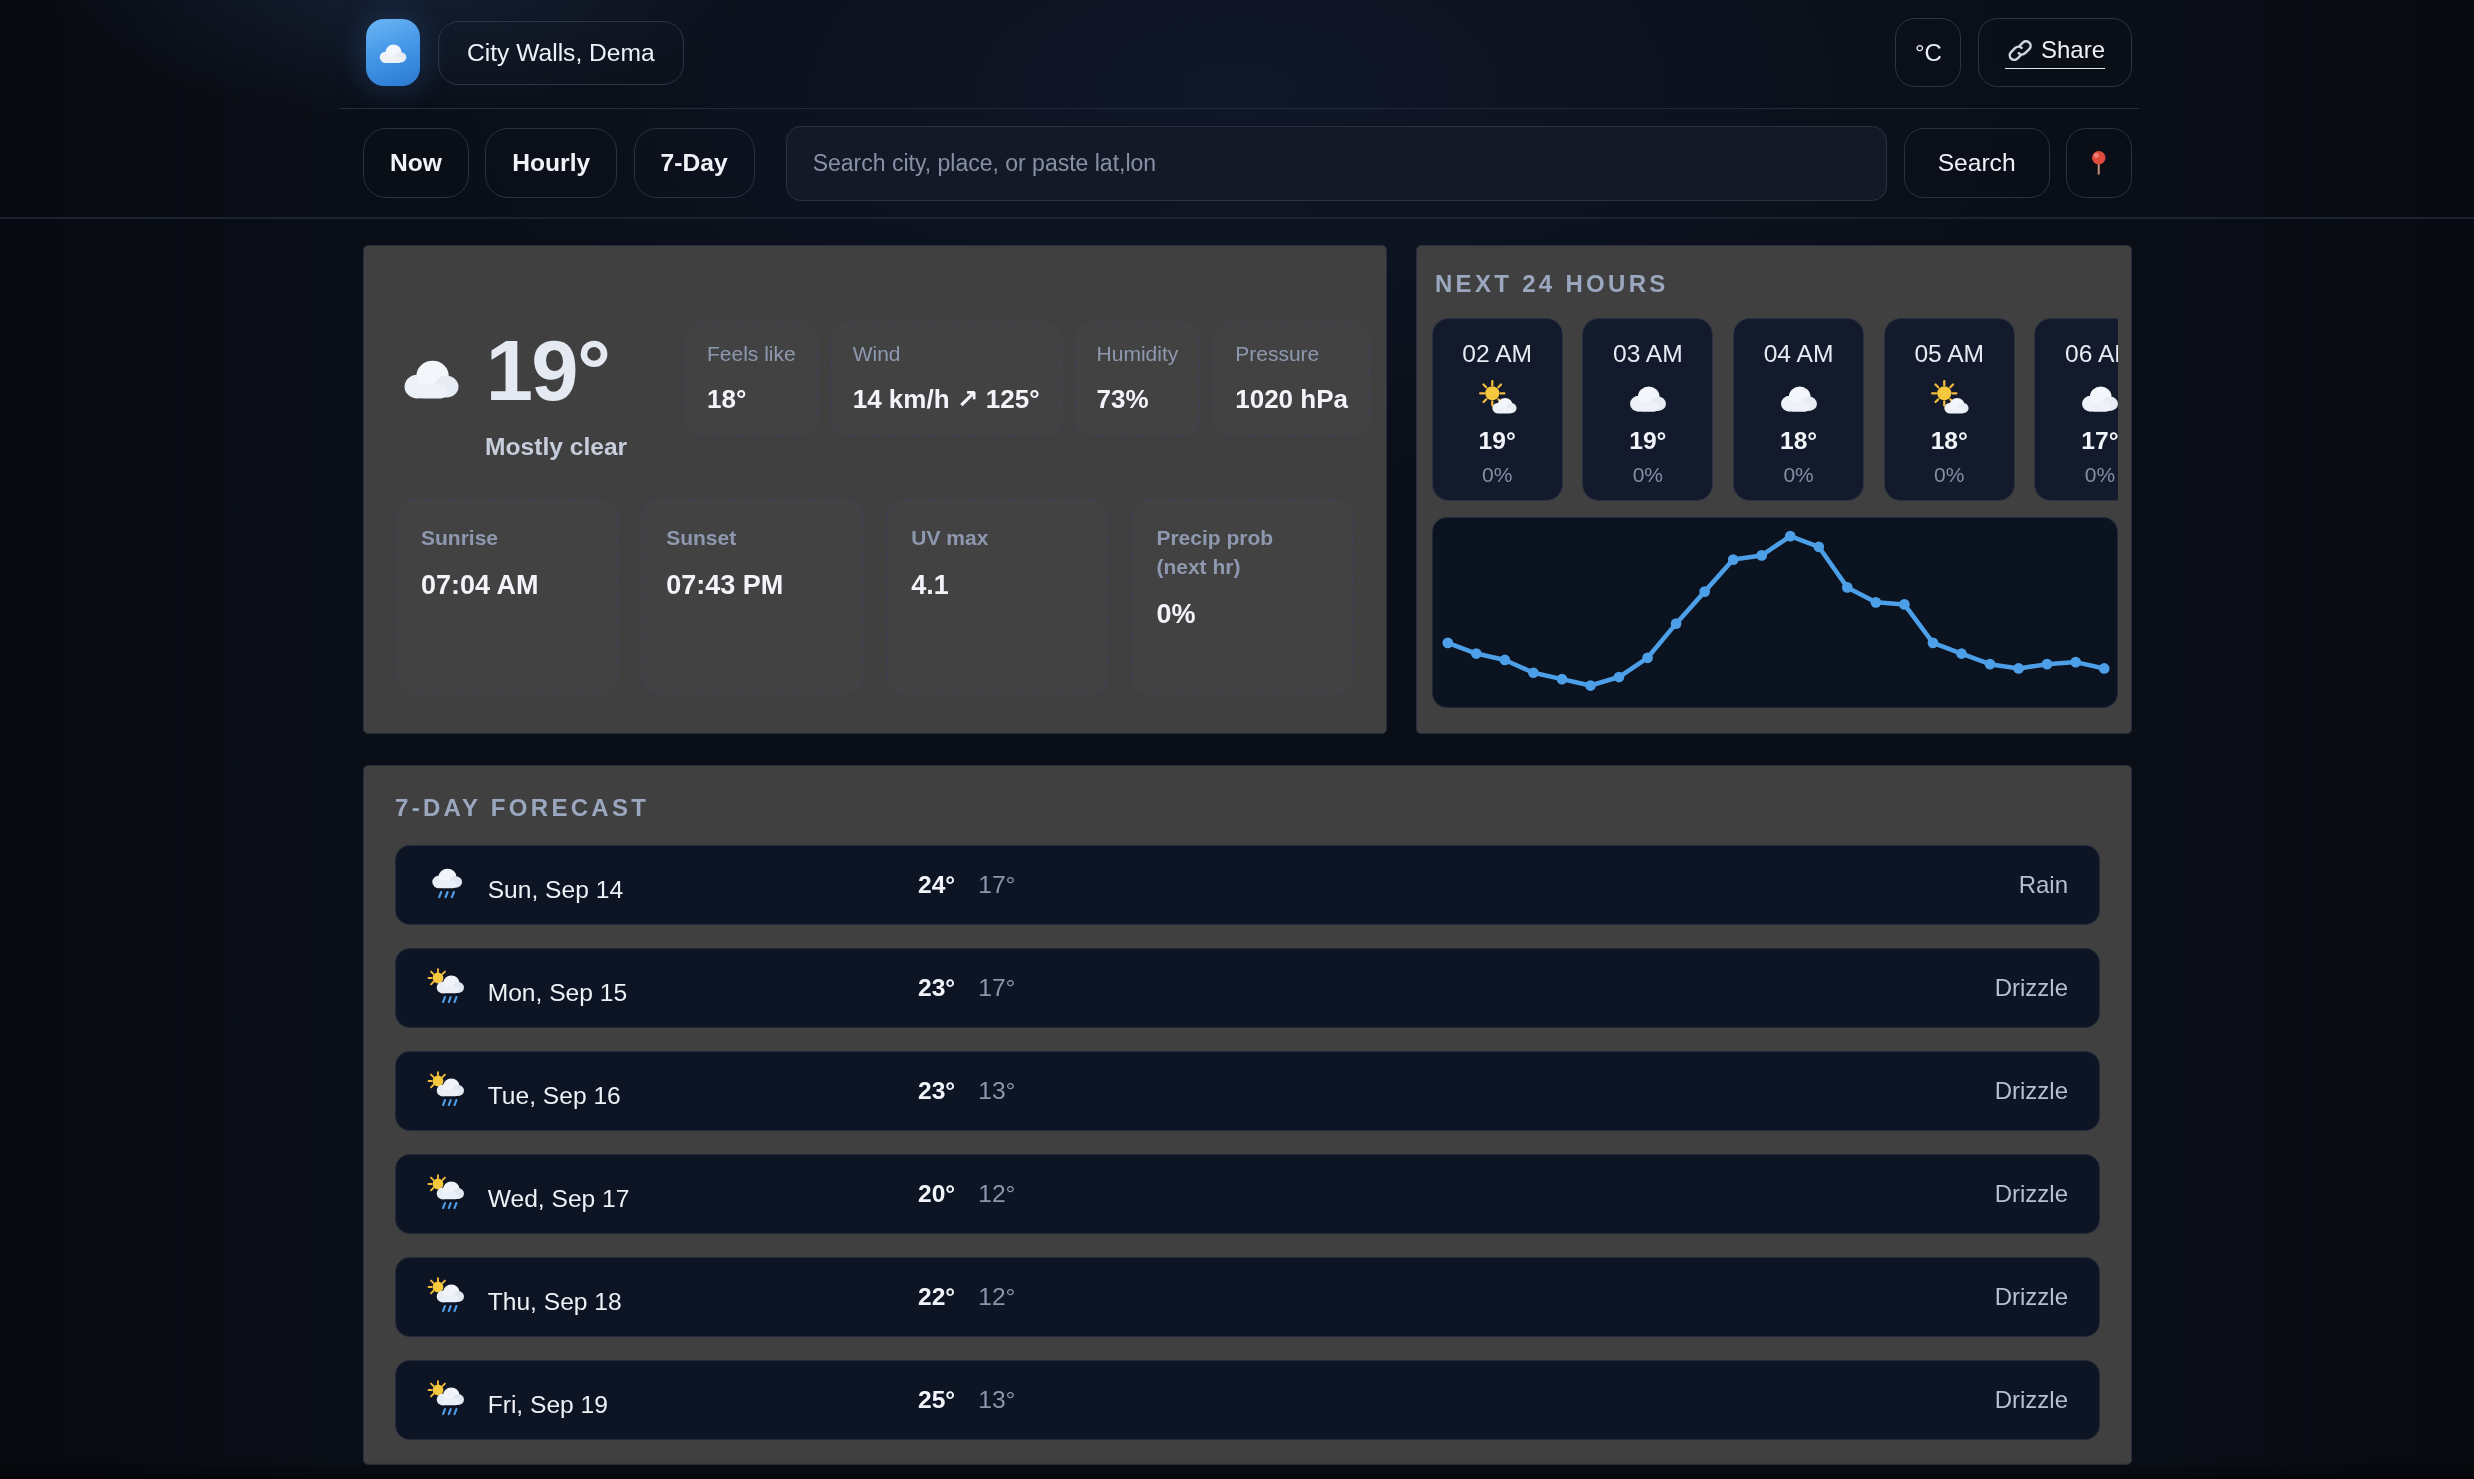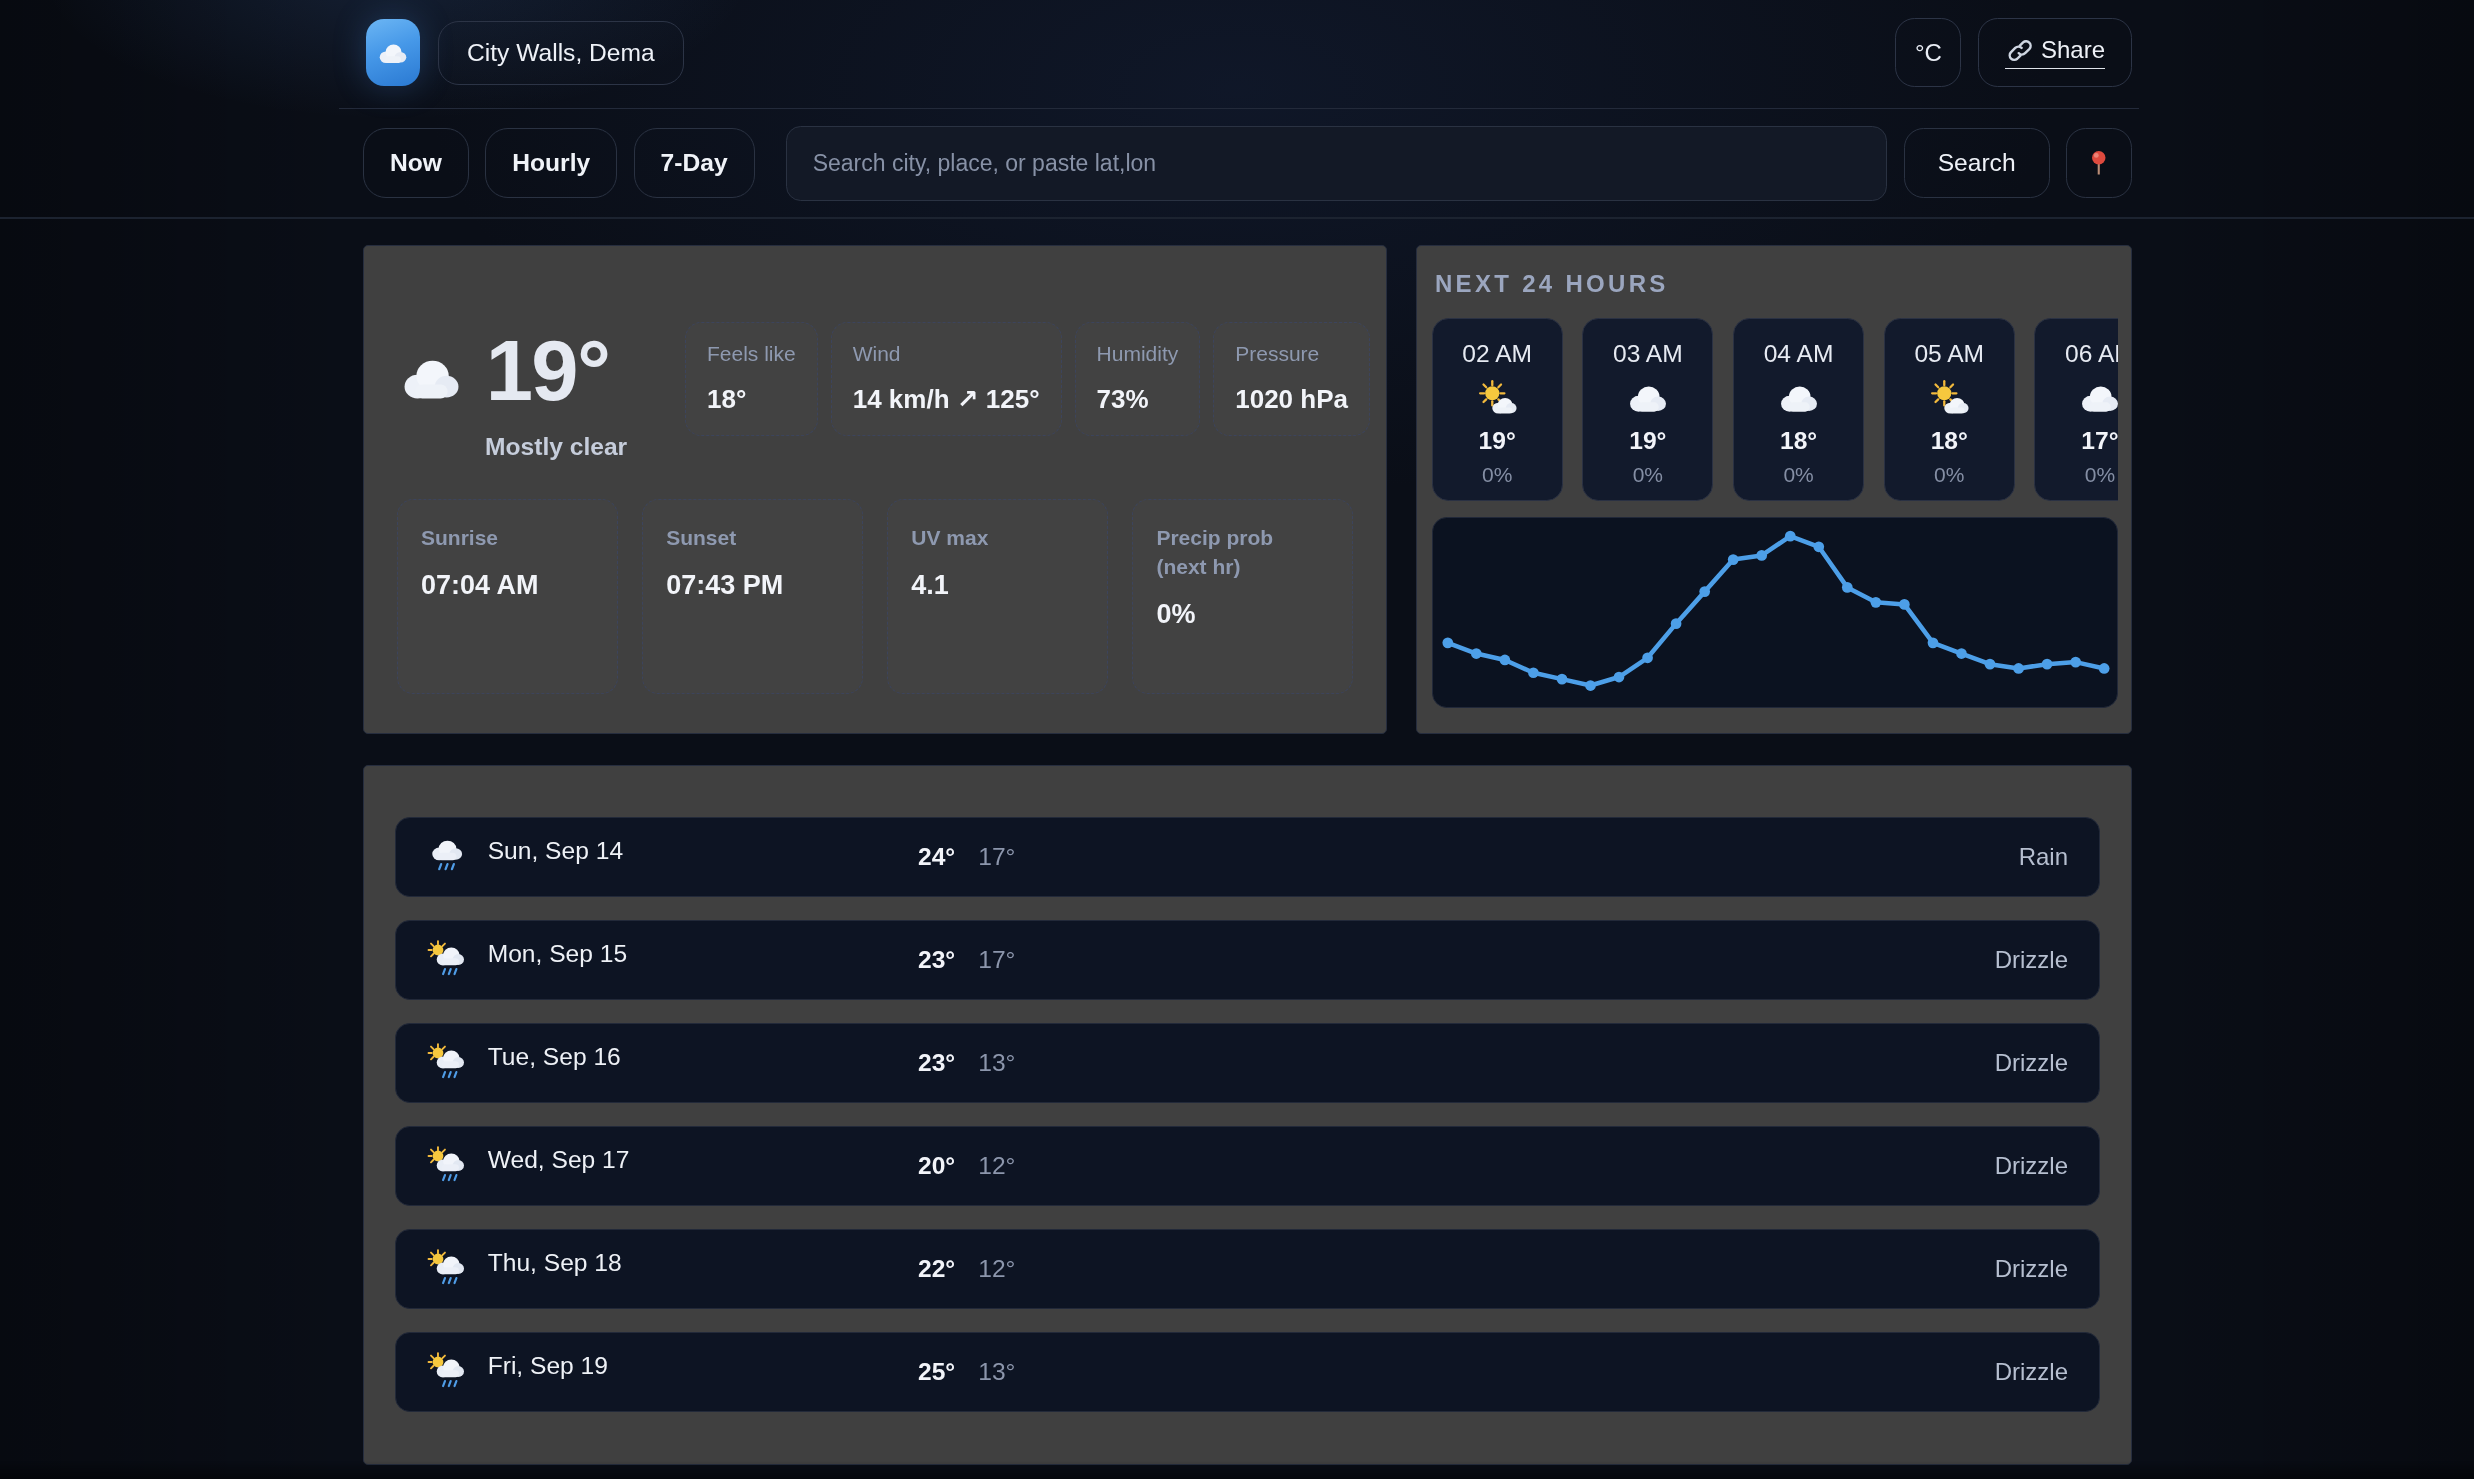--- a/index.html
+++ b/index.html
@@ -110,21 +110,21 @@
     background:#0b1220; border:1.6px solid #212839; overflow:hidden;
   }
   .chart-panel svg { width:100%; height:100%; display:block; }
 
   
   .day-rows { margin-top:23px; display:flex; flex-direction:column; gap:23px; }
   .day-row {
     height:80px; border-radius:14.7px; background:#0d1423; border:1.6px solid #222939;
     display:flex; align-items:center; padding:0 31px;
   }
-  .day-left { display:flex; align-items:flex-start; flex:none; width:491px; }
+  .day-left { display:flex; align-items:flex-end; flex:none; width:491px; }
   .day-left svg { width:41px; height:39px; }
   .day-date { margin-left:19.7px; font-size:24.6px; color:#eef1f6; }
   .day-high { font-size:24.6px; font-weight:700; color:#f2f4f9; }
   .day-low { margin-left:23px; font-size:24.6px; color:#8c96ac; }
   .day-cond { margin-left:auto; font-size:24px; color:#b6bfd0; }
   .bottom-vignette { position:fixed; left:0; right:0; bottom:0; height:18px;
     background:linear-gradient(180deg, transparent, rgba(0,0,0,.45)); pointer-events:none; }
 </style>
 </head>
 <body>
@@ -362,20 +362,21 @@
               <circle cx="712.8" cy="182.3" r="6.5" fill="#4d9fe8"></circle>
               <circle cx="747.5" cy="177.1" r="6.5" fill="#4d9fe8"></circle>
               <circle cx="782.3" cy="174.6" r="6.5" fill="#4d9fe8"></circle>
               <circle cx="817.0" cy="182.3" r="6.5" fill="#4d9fe8"></circle>
             </svg>
         </div>
       </section>
     </div>
 
     <section class="card forecast-card">
+      <h2 class="section-title">7-DAY FORECAST</h2>
       <div class="day-rows">
         <div class="day-row">
           <div class="day-left">
             <svg viewBox="0 0 50 48" width="41" height="39">
                 <use href="#rain-cloud-icon"></use>
               </svg>
             <span class="day-date">Sun, Sep 14</span>
           </div>
           <span class="day-high">24°</span>
           <span class="day-low">17°</span>

